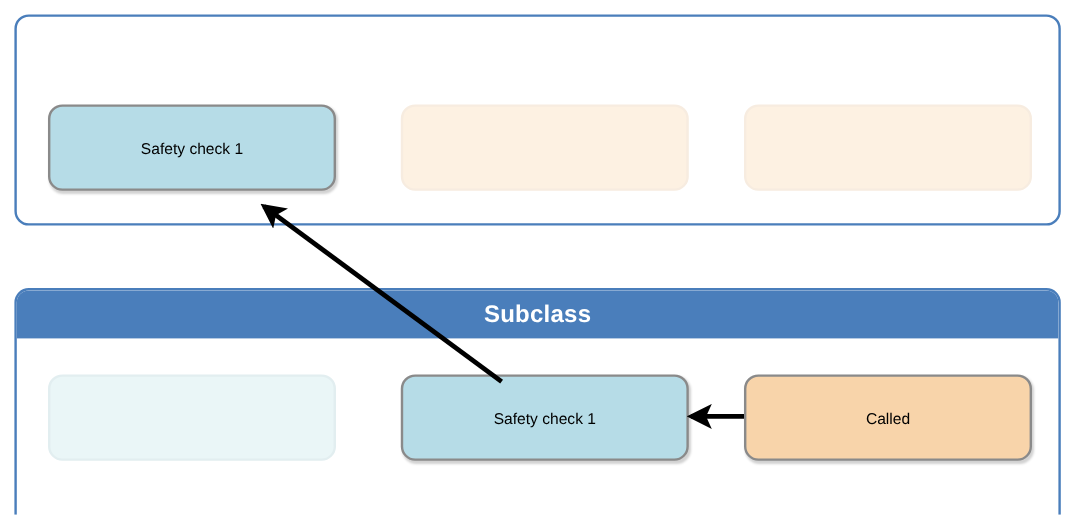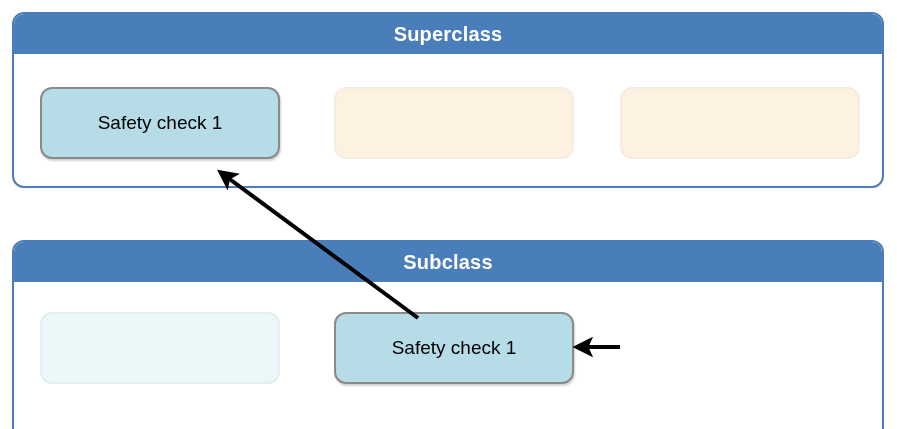--- a/index.html
+++ b/index.html
@@ -49,21 +49,21 @@
   }
 
   
   .member {
     position: absolute;
     box-sizing: border-box;
     border-radius: 12px;
     display: flex;
     align-items: center;
     justify-content: center;
-    font-size: 19px;
+    font-size: 13px;
     color: #000000;
     text-align: right;
   }
   .member.filled-blue {
     background: #b6dce7;
     border: 2px solid #8a8a8a;
     box-shadow: 1px 2px 2px rgba(0,0,0,0.18);
   }
   .member.empty-cream {
     background: #fdf1e2;
@@ -88,33 +88,33 @@
     height: 429px;
     pointer-events: none;
   }
 </style>
 </head>
 <body>
 
 <div id="canvas">
 
   <div class="panel" id="panel-superclass" style="left: 12px; top: 12px; width: 872px; height: 176px;">
-    <div class="panel-header">Superclass</div>
     <div class="panel-body">
       <div class="member filled-blue" id="sup-m0" style="left: 26px; top: 33px; width: 240px; height: 72px;">Safety check 1</div>
       <div class="member empty-cream" id="sup-m1" style="left: 320px; top: 33px; width: 240px; height: 72px;"></div>
       <div class="member empty-cream" id="sup-m2" style="left: 606px; top: 33px; width: 240px; height: 72px;"></div>
     </div>
   </div>
 
   <div class="panel" id="panel-subclass" style="left: 12px; top: 240px; width: 872px; height: 226px;">
     <div class="panel-header">Subclass</div>
     <div class="panel-body">
       <div class="member empty-blue" id="sub-m0" style="left: 26px; top: 30px; width: 240px; height: 72px;"></div>
       <div class="member filled-blue" id="sub-m1" style="left: 320px; top: 30px; width: 240px; height: 72px;">Safety check 1</div>
+      <div class="member filled-orange" id="sub-m2" style="left: 606px; top: 30px; width: 240px; height: 72px;">Called</div>
     </div>
   </div>
 
   <svg id="arrows" viewBox="0 0 897 429">
     <defs>
       <marker id="head-override" markerWidth="5.2" markerHeight="5.2" refX="4.3" refY="2.6" orient="auto" markerUnits="strokeWidth">
         <path d="M0,0 L5.2,2.6 L0,5.2 L1.2,2.6 z" fill="#000000"></path>
       </marker>
       <marker id="head-call" markerWidth="5.2" markerHeight="5.2" refX="4.3" refY="2.6" orient="auto" markerUnits="strokeWidth">
         <path d="M0,0 L5.2,2.6 L0,5.2 L1.2,2.6 z" fill="#000000"></path>

